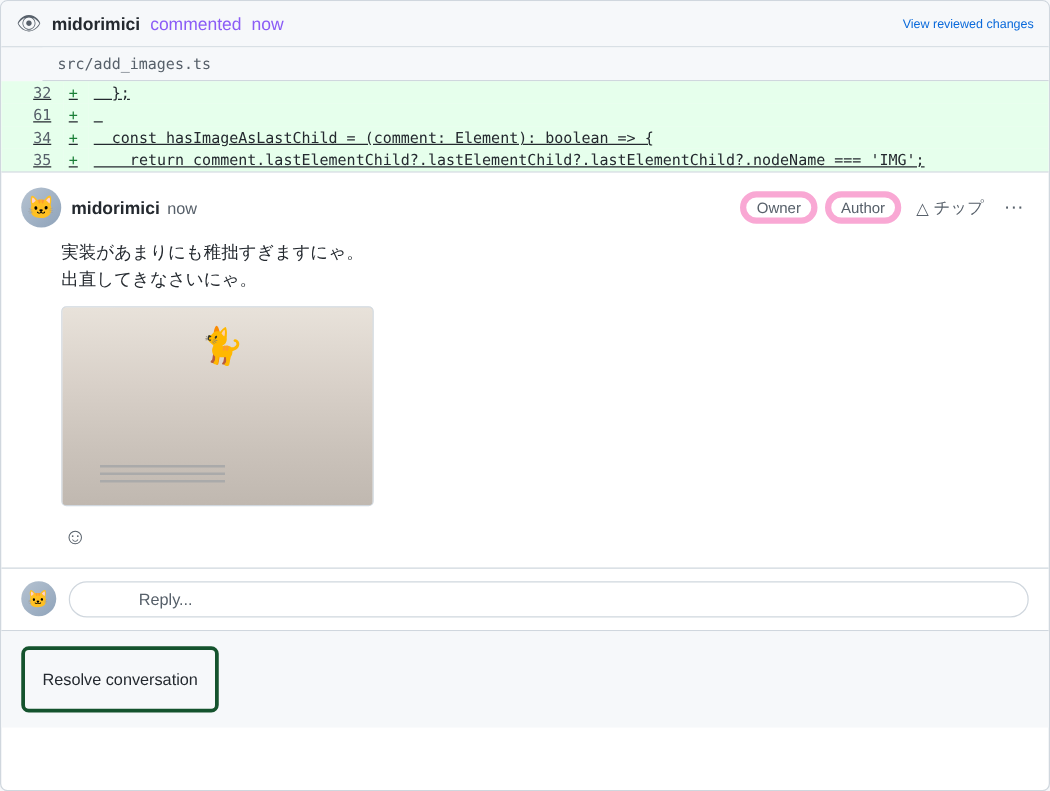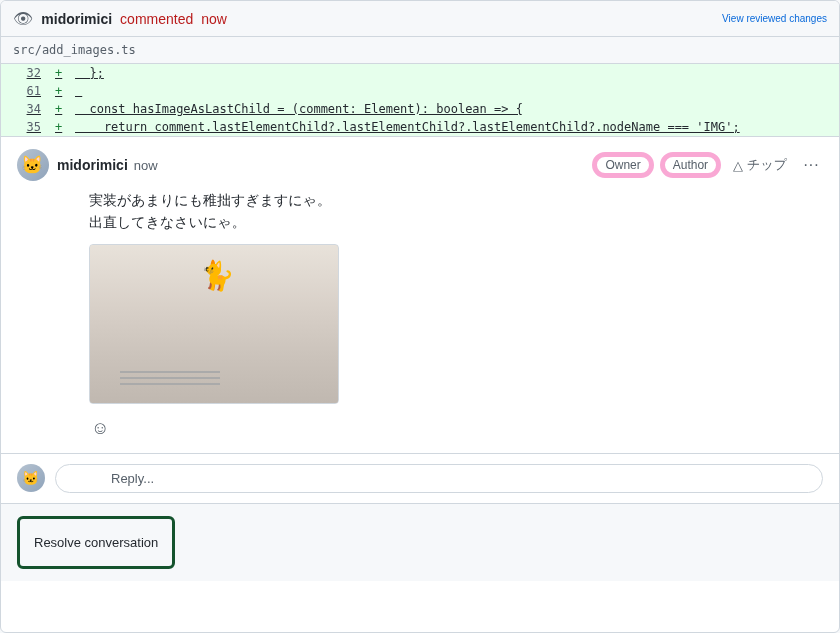--- a/index.html
+++ b/index.html
@@ -33,40 +33,41 @@
     }
     .eye-icon {
       color: #57606a;
       font-size: 16px;
     }
     .top-bar-username {
       font-weight: 600;
       color: #24292f;
     }
     .top-bar-action {
-      color: #b91c1c;
+      color: #8b5cf6;
     }
     .top-bar-link {
       color: #0969da;
       text-decoration: none;
       font-size: 10px;
     }
     
     .code-block {
       background: #f6f8fa;
       border-bottom: 1px solid #d0d7de;
       padding: 0;
     }
     .code-file-header {
       padding: 6px 12px;
       font-size: 12px;
       color: #57606a;
       font-family: ui-monospace, SFMono-Regular, "SF Mono", Menlo, Consolas, monospace;
       border-bottom: 1px solid #d0d7de;
       background: #f6f8fa;
+      margin-left: 33px;
     }
     .code-table {
       width: 100%;
       border-collapse: collapse;
       font-family: ui-monospace, SFMono-Regular, "SF Mono", Menlo, Consolas, monospace;
       font-size: 12px;
       text-decoration: underline;
     }
     .code-table tr {
       background: #e6ffec;
@@ -163,21 +164,20 @@
     }
     .more-button {
       background: none;
       border: none;
       cursor: pointer;
       color: #57606a;
       font-size: 16px;
       padding: 2px 4px;
     }
     .comment-body {
-      margin-left: 40px;
       padding-left: 32px;
     }
     .comment-text {
       margin-bottom: 10px;
       line-height: 1.6;
     }
     .comment-image {
       width: 250px;
       height: 160px;
       background: linear-gradient(160deg, #e8e0d8 0%, #d4cdc5 30%, #c8c2ba 60%, #bfb8b0 100%);

